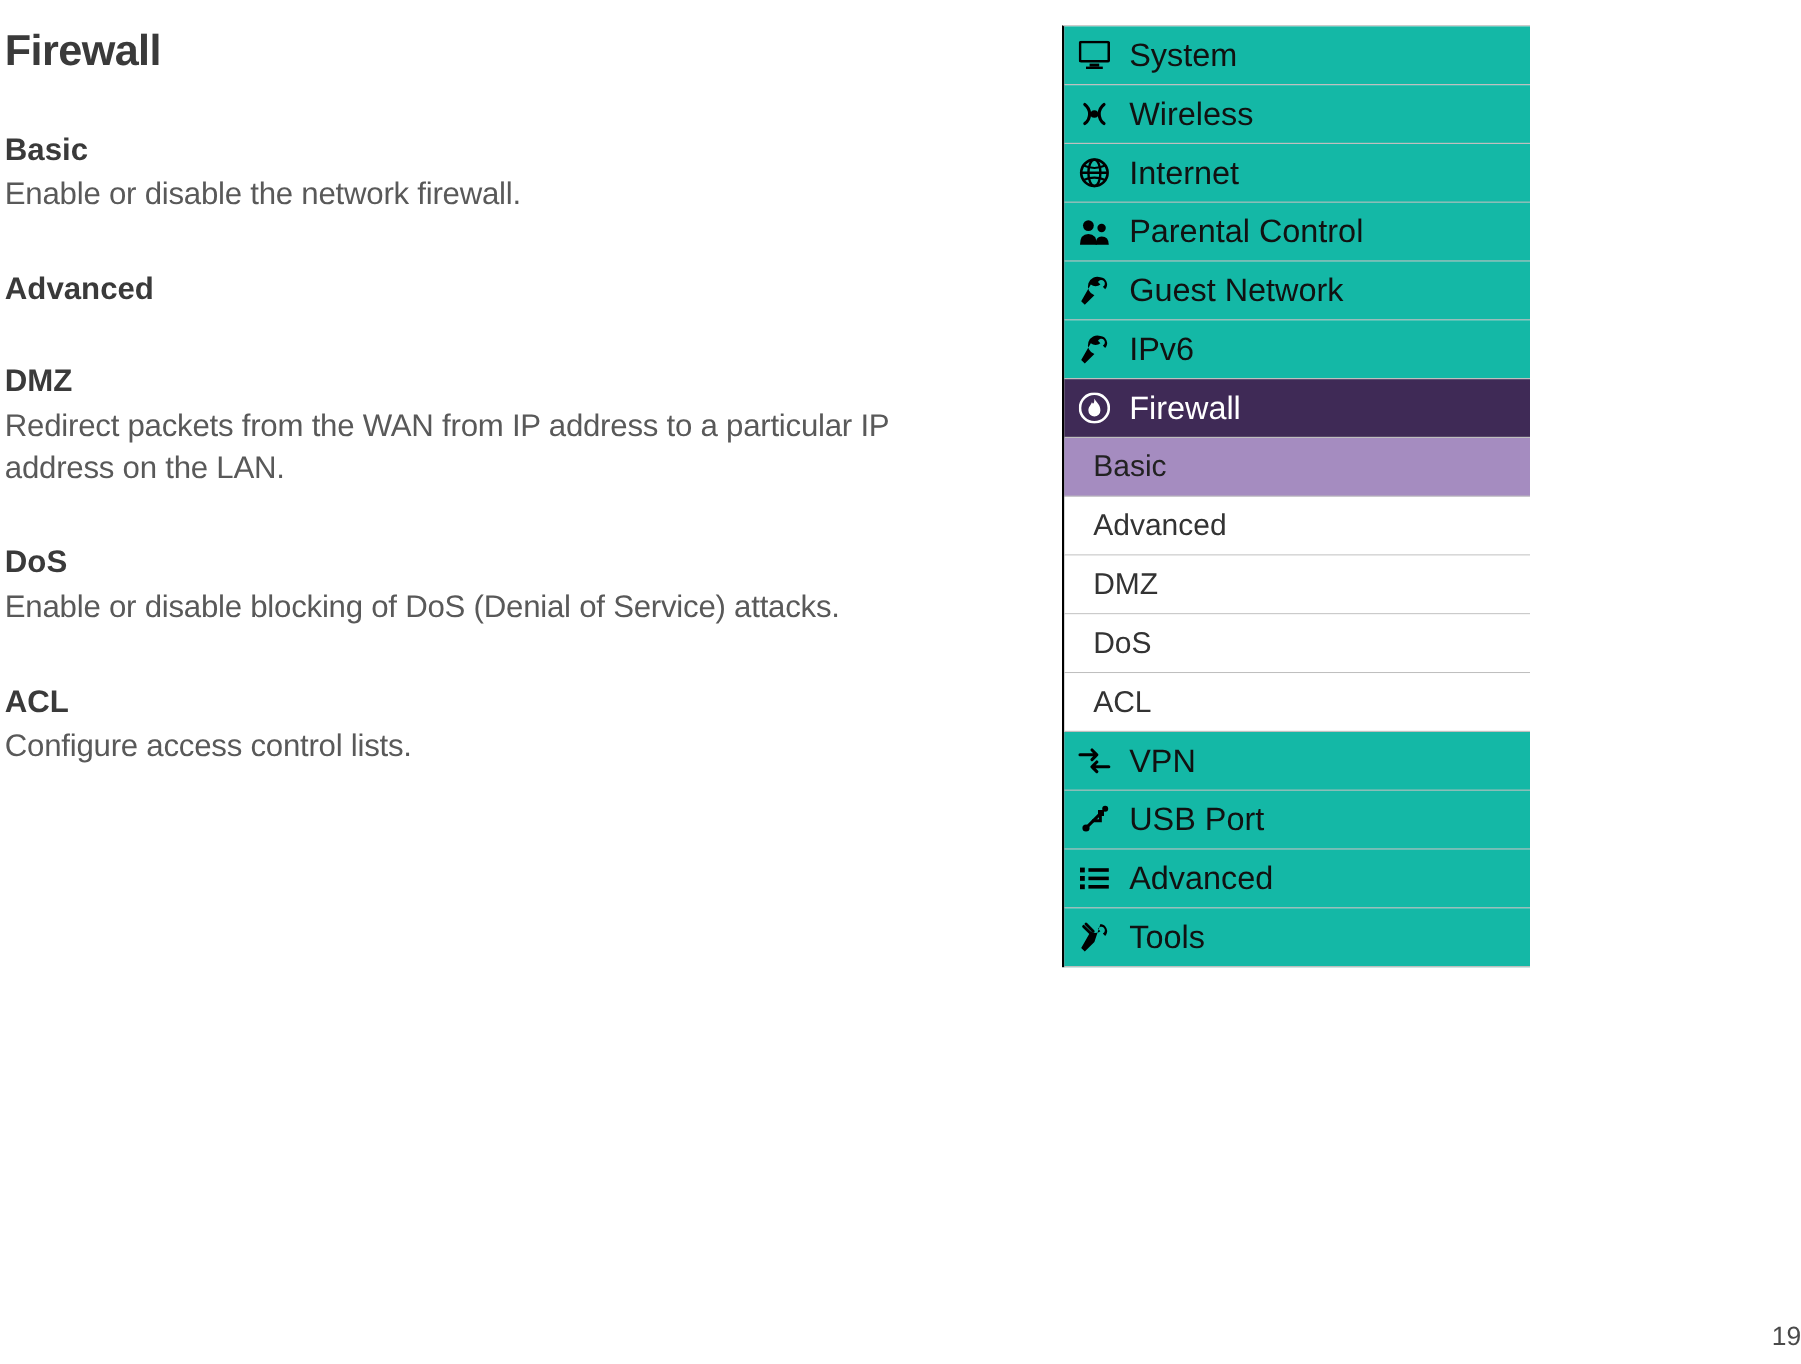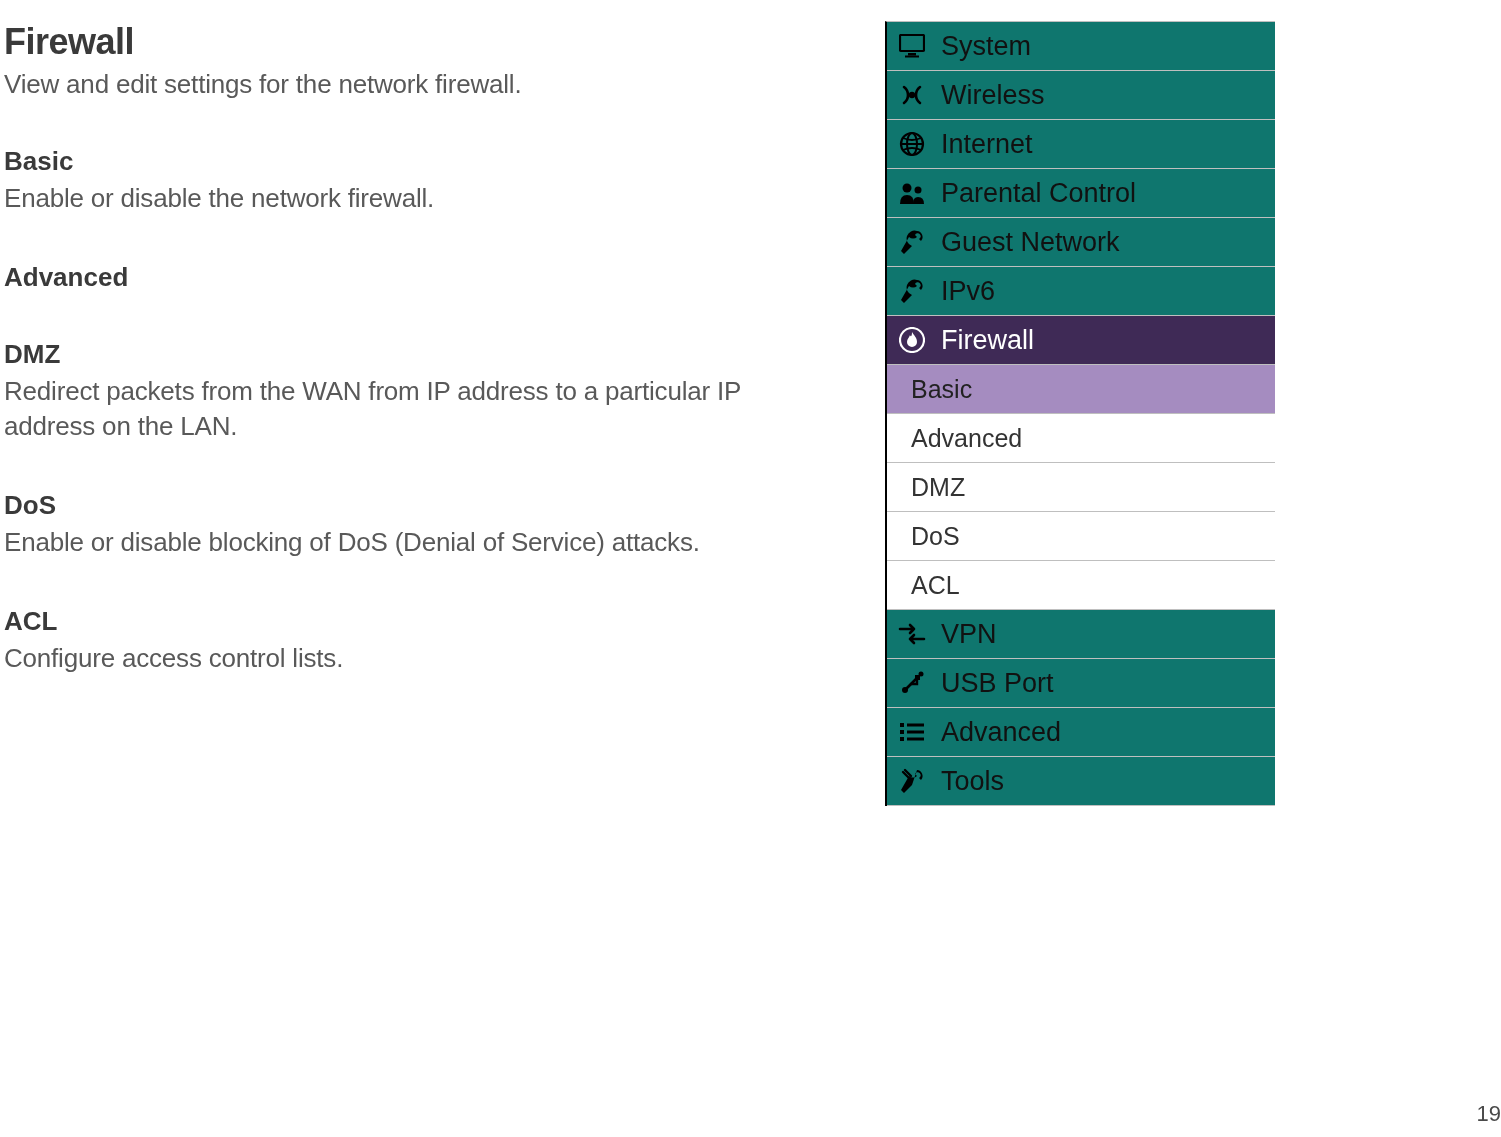--- a/index.html
+++ b/index.html
@@ -11,36 +11,35 @@
   .doc h1 { font-family: "Arial Narrow", Arial, sans-serif; font-stretch: condensed; font-weight: 700; font-size: 36px; color: #3a3a3a; letter-spacing: -0.5px; }
   .doc .lead { font-family: "Arial Narrow", Arial, sans-serif; font-stretch: condensed; font-size: 26px; color: #595959; margin-top: 6px; letter-spacing: -0.2px; }
   .section { margin-top: 46px; }
   .section .h { font-family: "Arial Narrow", Arial, sans-serif; font-stretch: condensed; font-weight: 700; font-size: 26px; color: #3a3a3a; }
   .section .d { font-family: "Arial Narrow", Arial, sans-serif; font-stretch: condensed; font-size: 26px; color: #595959; margin-top: 4px; line-height: 1.35; max-width: 820px; letter-spacing: -0.2px; }
 
   .page-number { position: absolute; left: 0; width: 1501px; top: 1080px; text-align: right; font-family: "Arial Narrow", Arial, sans-serif; font-stretch: condensed; font-size: 22px; color: #4a4a4a; }
 
   
   .nav { position: absolute; left: 885px; top: 0; width: 390px; border-top: 1px solid #bfbfbf; border-left: 2px solid #000; }
-  .nav .item { display: flex; align-items: center; height: 49px; border-bottom: 1px solid #bfbfbf; background: #0f766e; font-family: Arial, sans-serif; font-size: 27px; color: #111; padding-left: 10px; gap: 14px; cursor: pointer; }
+  .nav .item { display: flex; align-items: center; height: 49px; border-bottom: 1px solid #bfbfbf; background: #14b8a6; font-family: Arial, sans-serif; font-size: 27px; color: #111; padding-left: 10px; gap: 14px; cursor: pointer; }
   .nav .item .icon { width: 30px; display: flex; justify-content: center; align-items: center; }
   .nav .item.active { background: #3f2a56; color: #fff; }
   .nav .sub { height: 49px; display: flex; align-items: center; border-bottom: 1px solid #bfbfbf; background: #fff; font-family: Arial, sans-serif; font-size: 25px; color: #333; padding-left: 24px; cursor: pointer; }
   .nav .sub.selected { background: #a58cc0; color: #222; }
 
   svg { display: block; }
 </style>
 </head>
 <body>
 
 <div class="page">
 
   <div class="doc">
     <h1>Firewall</h1>
-    <div class="lead">View and edit settings for the network firewall.</div>
 
     <div class="section">
       <div class="h">Basic</div>
       <div class="d">Enable or disable the network firewall.</div>
     </div>
 
     <div class="section">
       <div class="h">Advanced</div>
     </div>
 

